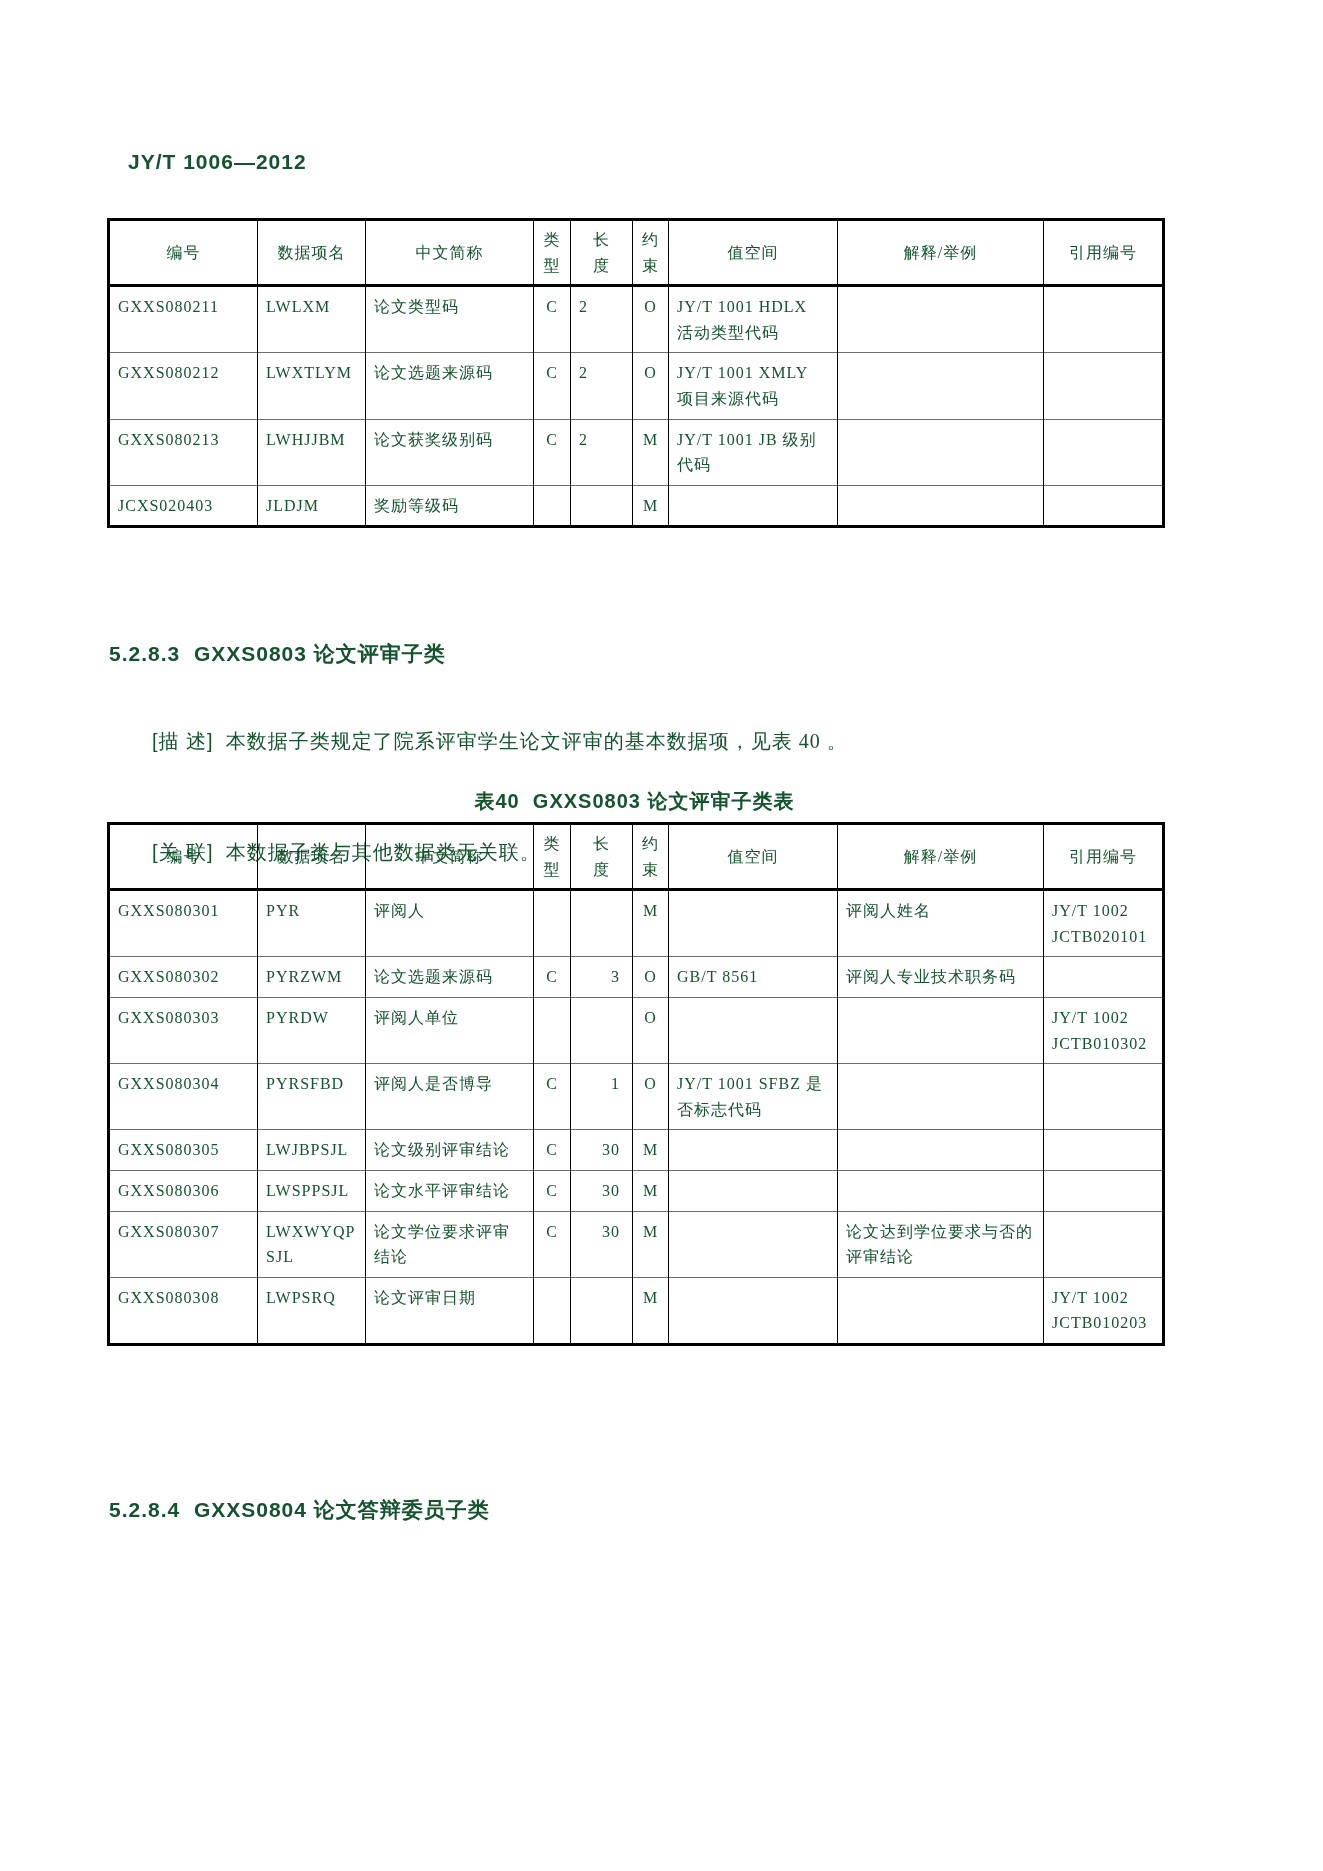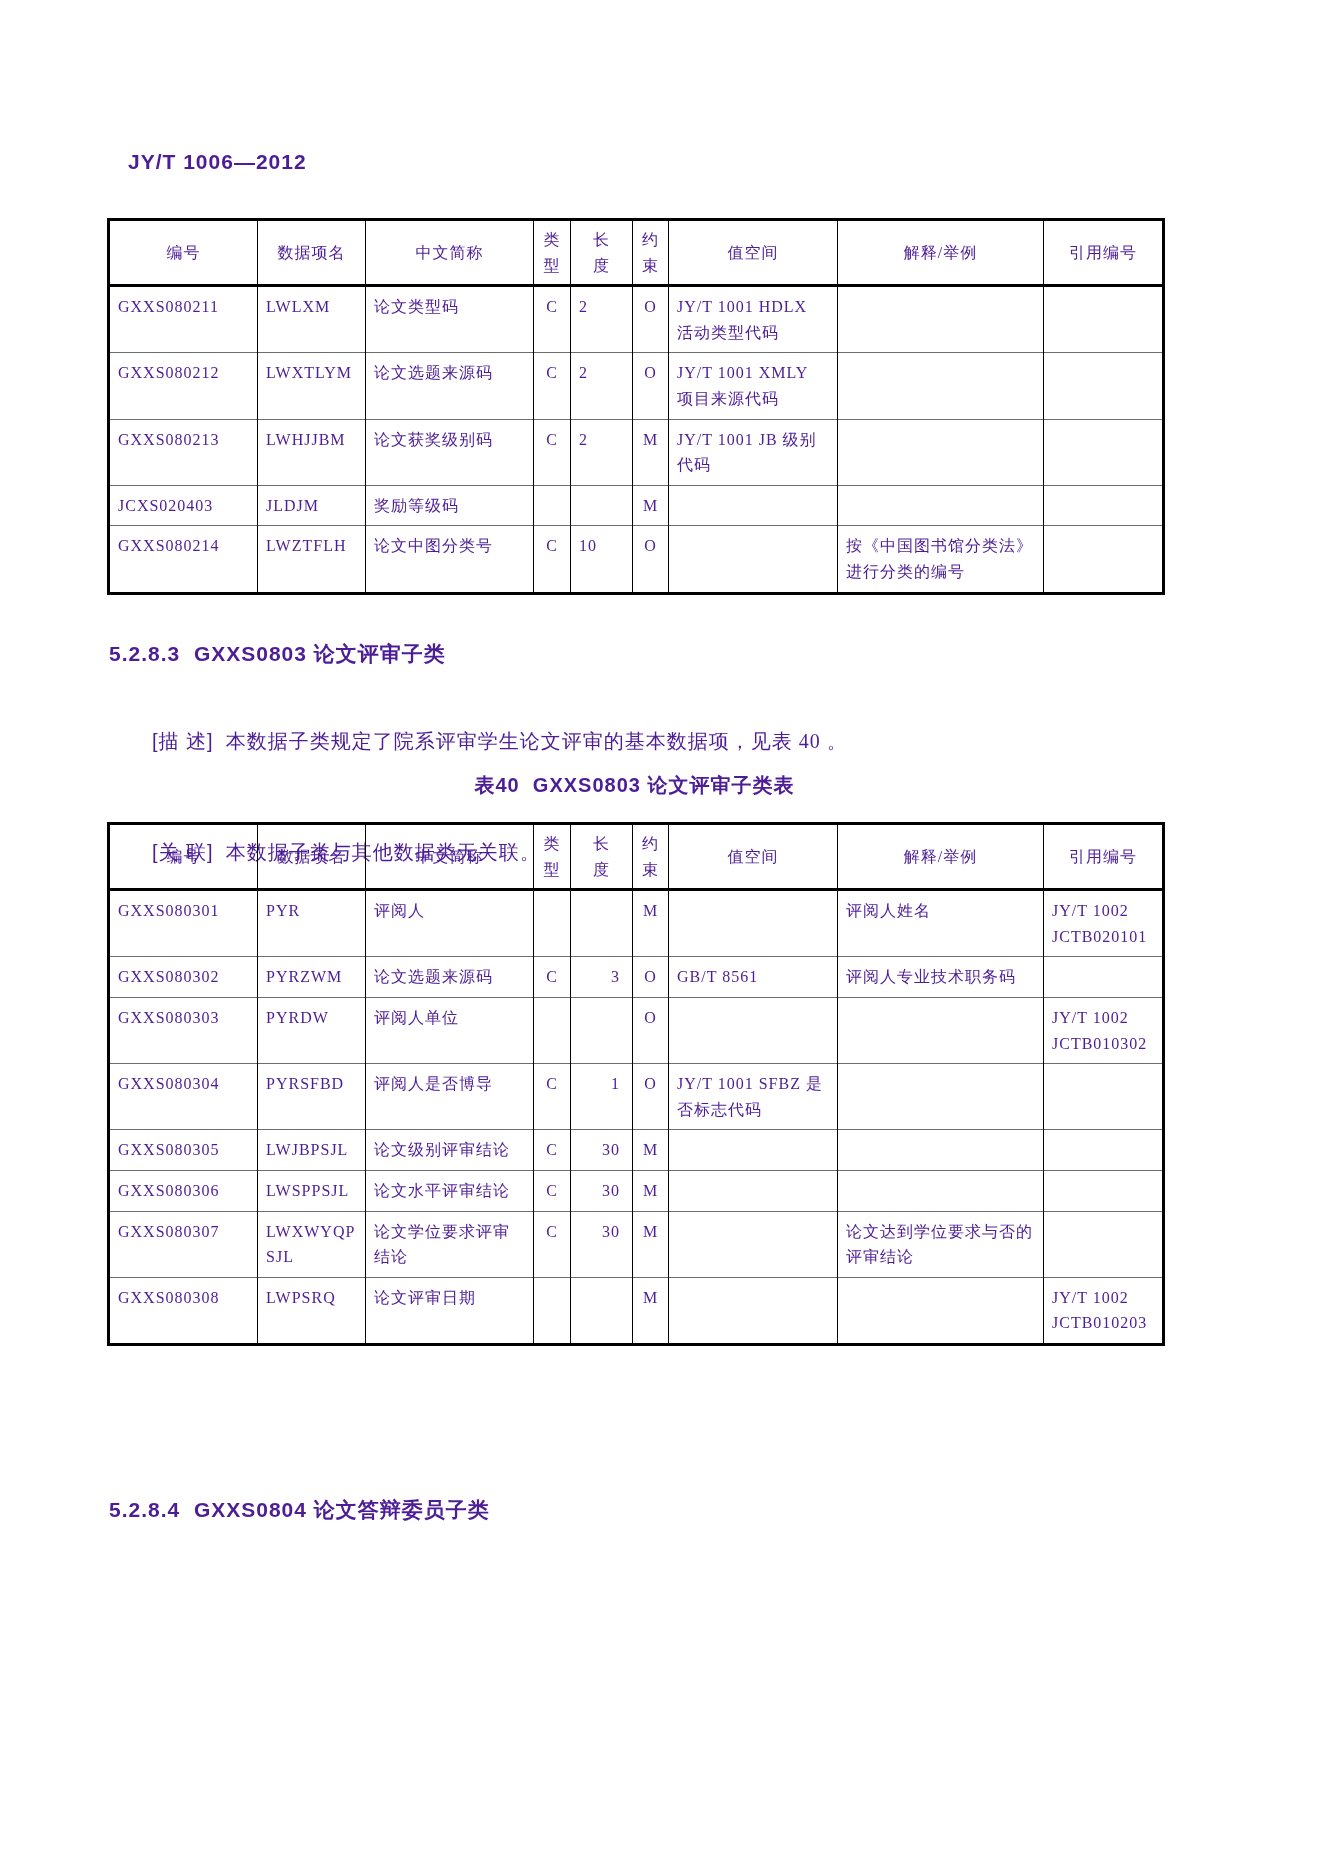--- a/index.html
+++ b/index.html
@@ -1,20 +1,20 @@
 <!DOCTYPE html>
 <html><head>
 <meta charset="utf-8">
 <style>
   html,body { margin:0; padding:0; background:#ffffff; }
   .page {
     position:relative;
     width:1323px; height:1663px;
     background:#ffffff;
-    color:#4c1d95;
+    color:#14532d;
     font-family:"Liberation Serif","DejaVu Serif",serif;
     overflow:hidden;
   }
   .doc-code {
     position:absolute; left:128px; top:150px;
     font-family:"Liberation Sans","DejaVu Sans",sans-serif;
     font-weight:bold; font-size:21px; letter-spacing:1px;
     white-space:pre-wrap;
   }
   table.data {
@@ -63,21 +63,21 @@
   .para-block { position:absolute; left:122px; font-size:20px; }
   #sec-5283-paras { top:686px; }
   #sec-5284-paras { top:1544px; }
   .para-line { line-height:37px; white-space:pre-wrap; }
   .para-label {
     font-family:"Liberation Sans","DejaVu Sans",sans-serif;
     margin-right:12px; letter-spacing:1px;
   }
   .para-text { letter-spacing:1px;text-align:center; }
   .table-title {
-    position:absolute; left:107px; width:1055px; top:772px;
+    position:absolute; left:107px; width:1055px; top:788px;
     text-align:center;
     font-family:"Liberation Sans","DejaVu Sans",sans-serif;
     font-weight:bold; font-size:20px; letter-spacing:1px;
     white-space:pre-wrap;
   }
   .page-number {
     position:absolute; left:154px; top:1718px;
     font-size:19px; letter-spacing:0.5px;
   }
 </style>
@@ -154,31 +154,20 @@
           <td class="col-id">JCXS020403</td>
           <td class="col-name">JLDJM</td>
           <td class="col-cn">奖励等级码</td>
           <td class="col-type"></td>
           <td class="col-len"></td>
           <td class="col-constraint">M</td>
           <td class="col-value_space"></td>
           <td class="col-explain"></td>
           <td class="col-ref"></td>
         </tr>
-        <tr>
-          <td class="col-id">GXXS080214</td>
-          <td class="col-name">LWZTFLH</td>
-          <td class="col-cn">论文中图分类号</td>
-          <td class="col-type">C</td>
-          <td class="col-len">10</td>
-          <td class="col-constraint">O</td>
-          <td class="col-value_space"></td>
-          <td class="col-explain">按《中国图书馆分类法》进行分类的编号</td>
-          <td class="col-ref"></td>
-        </tr>
       </tbody>
   </table>
 
   <div class="section-heading" id="sec-5283-heading">5.2.8.3  GXXS0803 论文评审子类</div>
 
   <div class="para-block" id="sec-5283-paras">
     <div class="para-line">
       <span class="para-label">[描 述]</span><span class="para-text">本数据子类规定了院系评审学生论文评审的基本数据项，见表 40 。</span>
     </div>
     <div class="para-line">

